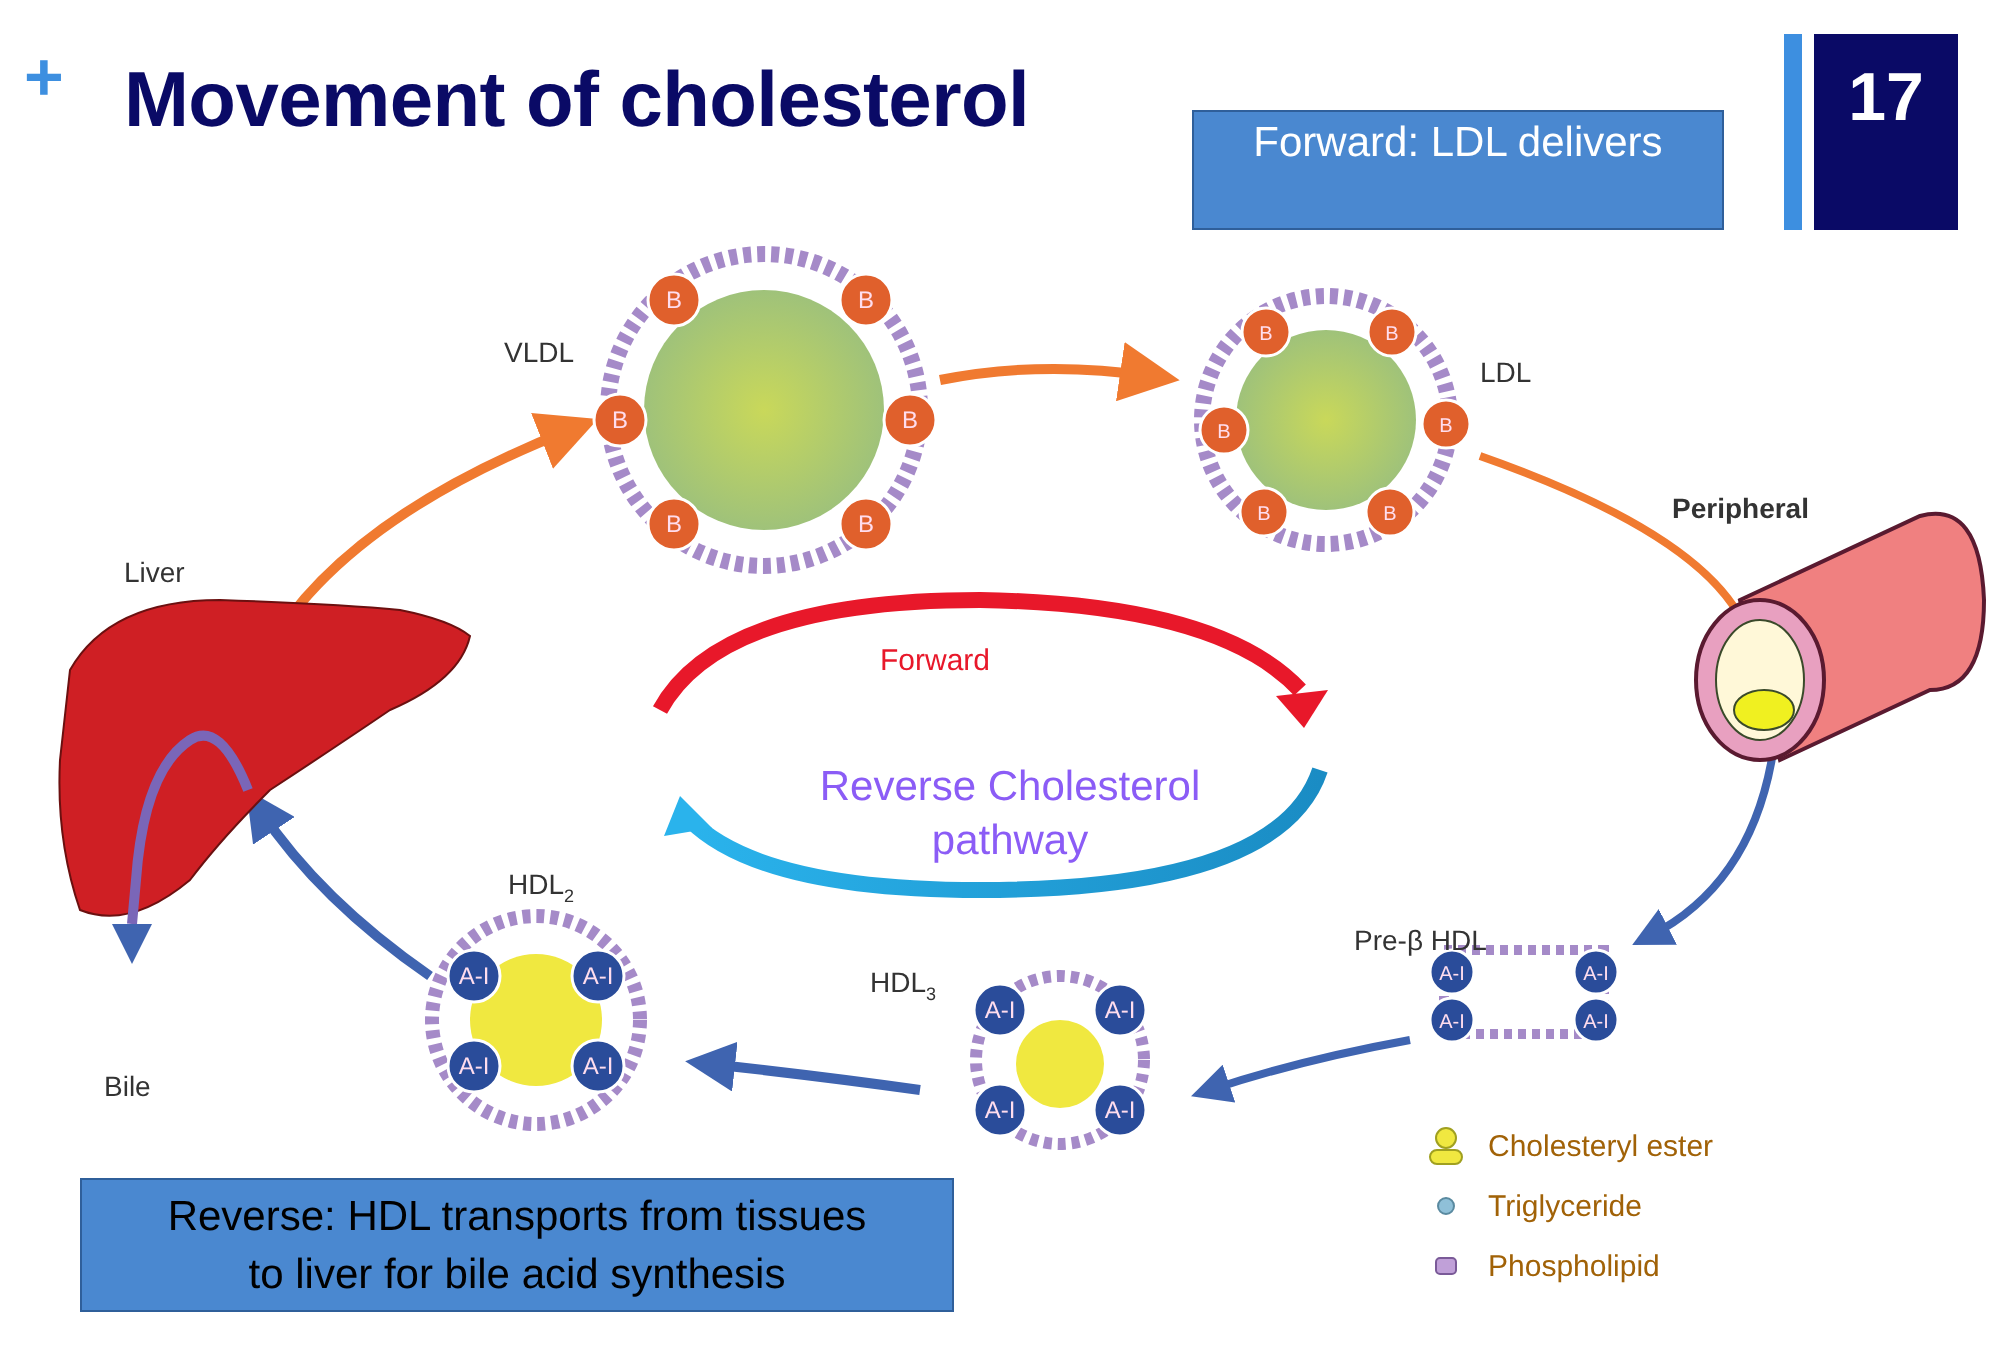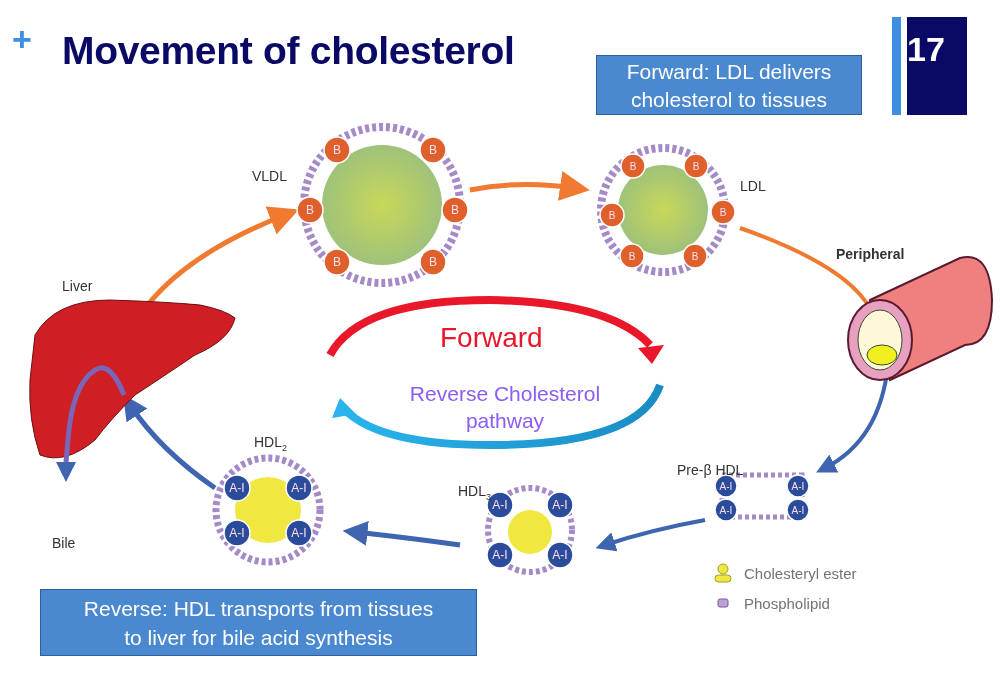--- a/index.html
+++ b/index.html
@@ -1,27 +1,27 @@
 <!DOCTYPE html>
 <html><head>
 <meta charset="utf-8">
 <style>
   html, body { margin:0; padding:0; background:#ffffff; }
   body { width:1000px; height:673px; position:relative; overflow:hidden; font-family:"Liberation Sans", sans-serif; }
   .abs { position:absolute; }
   .plus { left:12px; top:22px; color:#3d8fe0; font-size:34px; font-weight:bold; line-height:34px; }
   .title { left:62px; top:28px; color:#0a0a66; font-size:39px; font-weight:bold; letter-spacing:-0.3px; line-height:46px; }
   .fwd-box { left:596px; top:55px; width:266px; height:60px; background:#4a88d0; border:1px solid #2f5f9a; color:#fff; font-size:21px; text-align:center; line-height:28px; box-sizing:border-box; padding-top:2px; }
-  .rev-box { left:40px; top:589px; width:437px; height:67px; background:#4a88d0; border:1px solid #2f5f9a; color:#ffffff; font-size:21px; text-align:center; line-height:29px; box-sizing:border-box; padding-top:4px; }
+  .rev-box { left:40px; top:589px; width:437px; height:67px; background:#4a88d0; border:1px solid #2f5f9a; color:#000000; font-size:21px; text-align:center; line-height:29px; box-sizing:border-box; padding-top:4px; }
   .page-bar { left:892px; top:17px; width:9px; height:98px; background:#3d8fe0; }
-  .page-box { left:907px; top:17px; width:60px; height:98px; background:#0a0a66; color:#fff; font-size:34px; font-weight:bold; text-align:left; line-height:64px; }
+  .page-box { left:907px; top:17px; width:72px; height:98px; background:#0a0a66; color:#fff; font-size:34px; font-weight:bold; text-align:center; line-height:64px; }
   .lbl { color:#333; font-size:14px; }
-  .ctr-fwd { left:440px; top:322px; color:#e8182a; font-size:28px; }
+  .ctr-fwd { left:440px; top:322px; color:#e8182a; font-size:15px; }
   .ctr-rev { left:385px; top:380px; width:240px; color:#8b5cf6; font-size:21px; text-align:center; line-height:27px; }
-  .legend-item { display:flex; align-items:center; gap:10px; color:#737373; font-size:15px; height:30px; }
+  .legend-item { display:flex; align-items:center; gap:10px; color:#a16207; font-size:15px; height:30px; }
   svg { position:absolute; left:0; top:0; }
 </style>
 </head>
 <body>
 
 <div class="abs plus">+</div>
 <div class="abs title">Movement of cholesterol</div>
 <div class="abs page-bar"></div>
 <div class="abs page-box">17</div>
 
@@ -147,44 +147,49 @@
     </g>
 </svg>
 
 <div class="abs lbl" style="left:62px;top:278px;">Liver</div>
 <div class="abs lbl" style="left:52px;top:496px;margin-top:39px;">Bile</div>
 <div class="abs lbl" style="left:252px;top:168px;text-align:right;">VLDL</div>
 <div class="abs lbl" style="left:740px;top:178px;">LDL</div>
 <div class="abs lbl" style="left:836px;top:246px;font-weight:bold;">Peripheral</div>
 <div class="abs lbl" style="left:677px;top:444px;margin-top:18px;">Pre-β HDL</div>
 <div class="abs lbl" style="left:254px;top:434px;"><span>HDL</span><sub style="font-size:9px">2</sub></div>
-<div class="abs lbl" style="left:458px;top:483px;"><span>HDL</span><sub style="font-size:9px">3</sub></div>
+<div class="abs lbl" style="left:435px;top:483px;"><span>HDL</span><sub style="font-size:9px">3</sub></div>
 
 <div class="abs ctr-fwd">Forward</div>
 <div class="abs ctr-rev">
   <div>Reverse Cholesterol</div>
   <div>pathway</div>
 </div>
 
 <div class="abs fwd-box">
   <div>Forward: LDL delivers</div>
-  <div>cholesterol to tissues</div>
 </div>
 <div class="abs rev-box">
   <div>Reverse: HDL transports from tissues</div>
   <div>to liver for bile acid synthesis</div>
 </div>
 
 <div class="abs" style="left:712px;top:558px;">
   <div class="legend-item">
     <svg width="22" height="22" style="position:static">
         <circle cx="11" cy="7" r="5" fill="#f0e840" stroke="#a0a020"></circle>
         <rect x="3" y="13" width="16" height="7" rx="3.5" fill="#f0e840" stroke="#a0a020"></rect>
       </svg>
     <span>Cholesteryl ester</span>
   </div>
   <div class="legend-item">
     <svg width="22" height="22" style="position:static">
+        <circle cx="11" cy="11" r="4" fill="#8fc0d8" stroke="#5a8aa0"></circle>
+      </svg>
+    <span>Triglyceride</span>
+  </div>
+  <div class="legend-item">
+    <svg width="22" height="22" style="position:static">
         <rect x="6" y="7" width="10" height="8" rx="2" fill="#c0a0d8" stroke="#7a5a98"></rect>
       </svg>
     <span>Phospholipid</span>
   </div>
 </div>
 
 </body></html>

